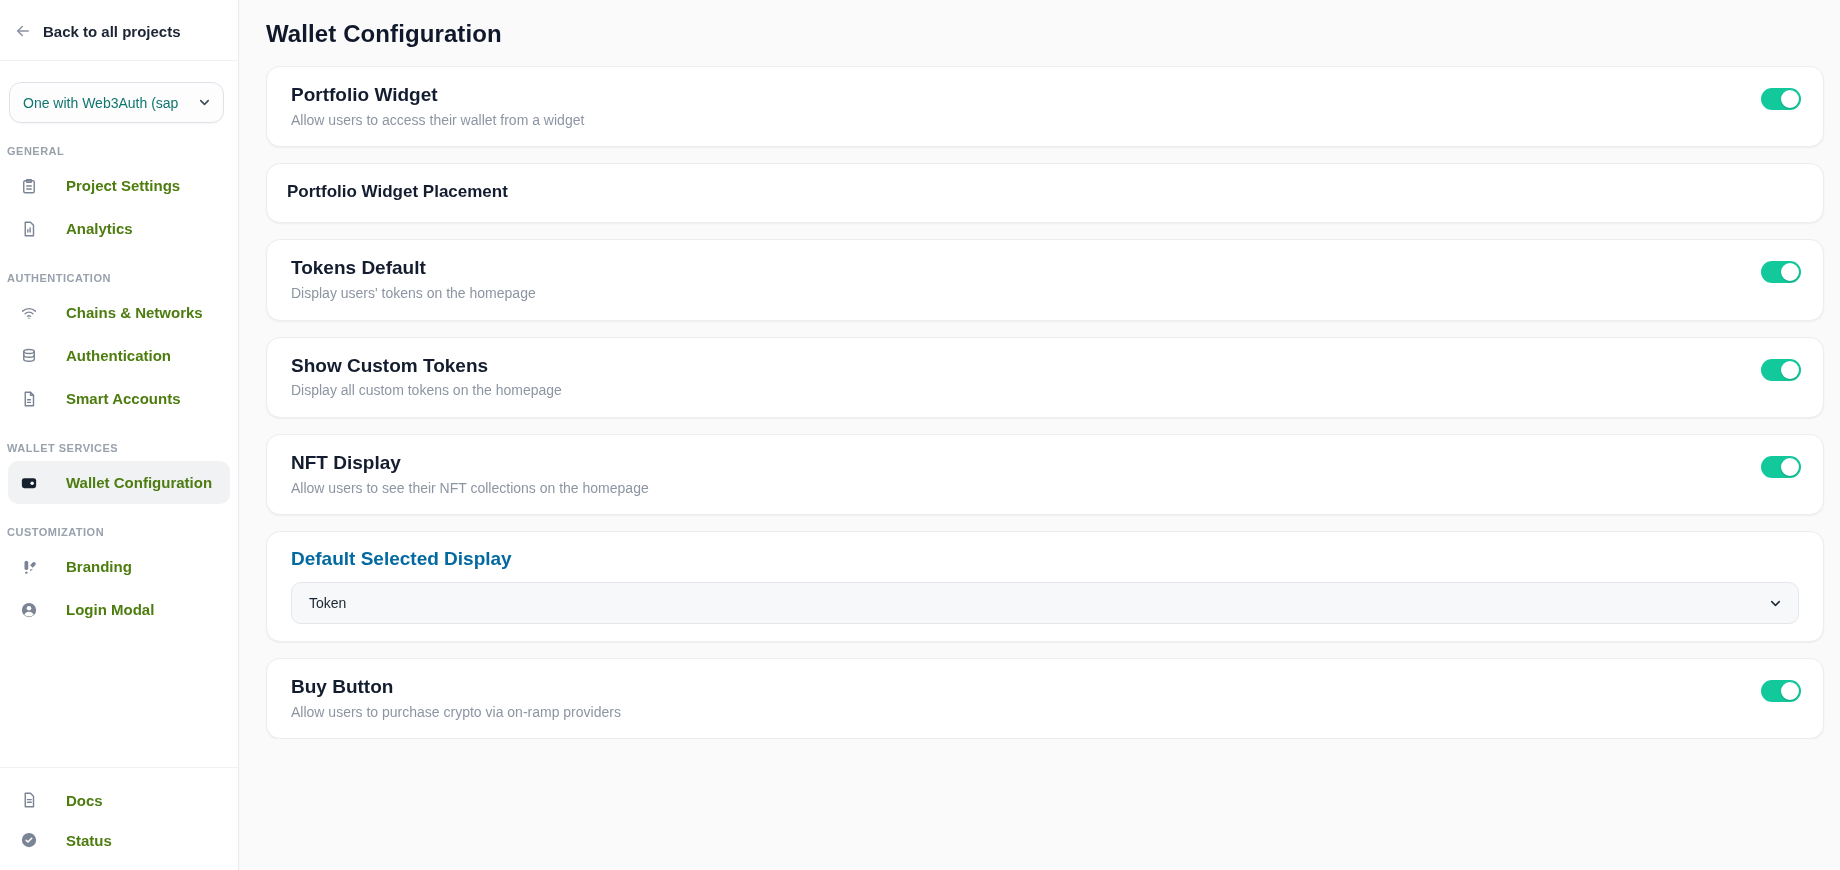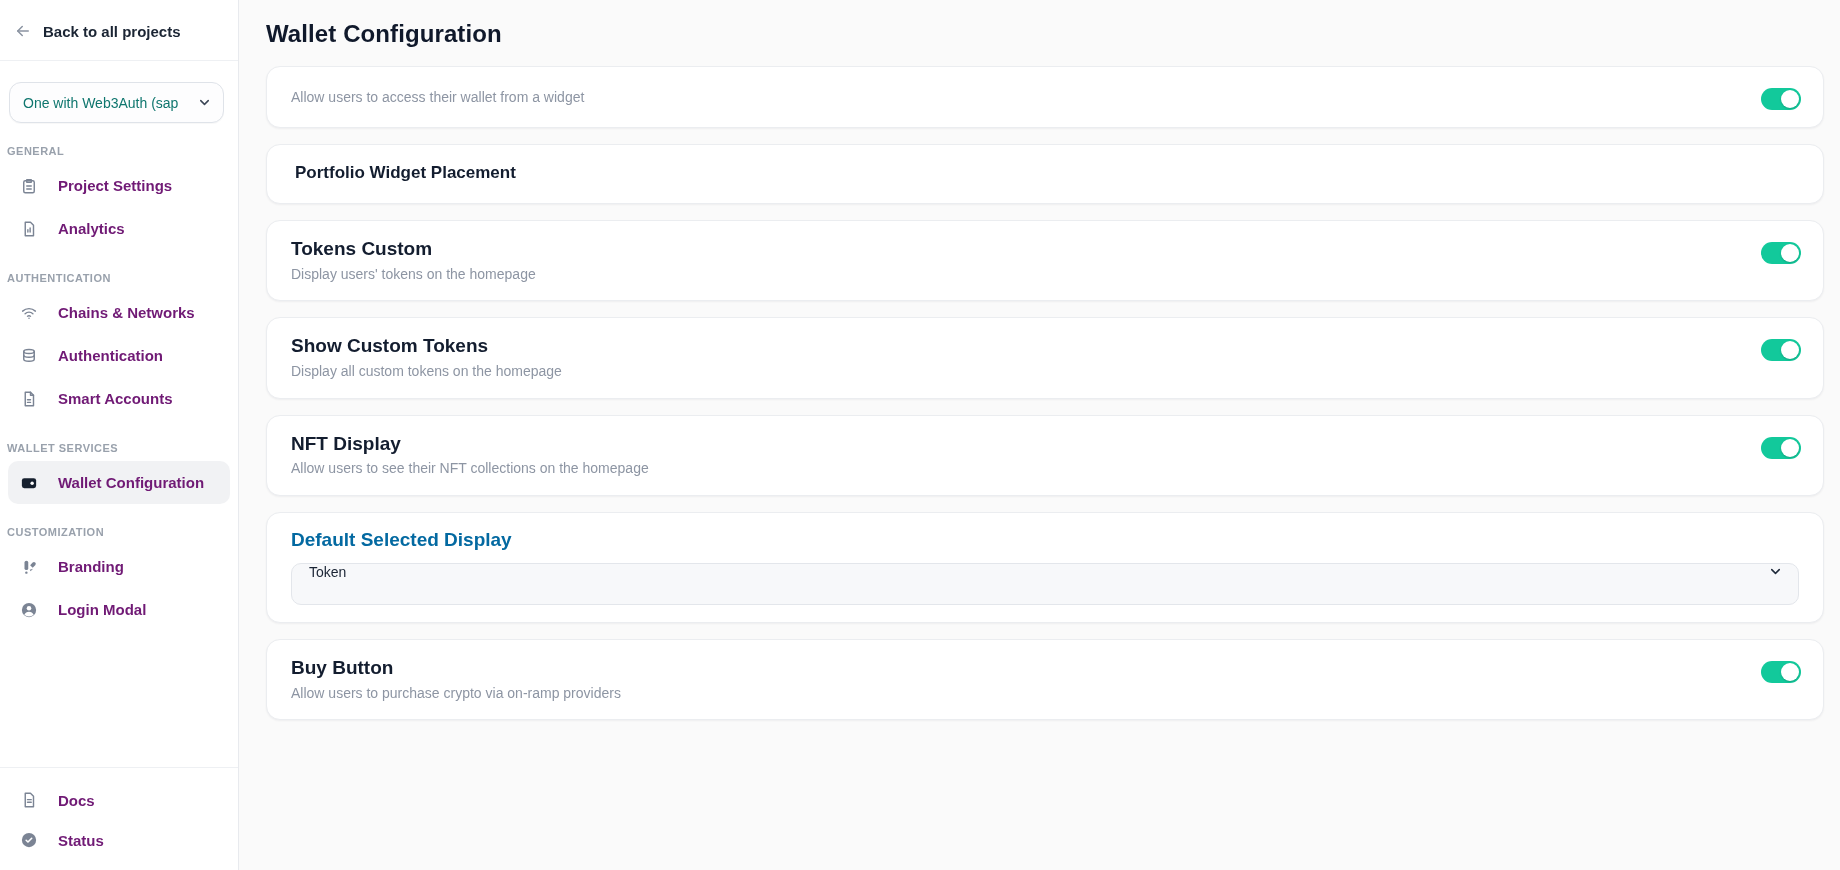--- a/index.html
+++ b/index.html
@@ -36,22 +36,22 @@
     flex:1;font-size:14px;color:#0f766e;white-space:nowrap;overflow:hidden;
   }
   .project-select .chev{color:#3c4656;display:flex;flex:none;}
   .section{margin-top:10px;}
   .section-label{
     padding:12px 16px 7px 7px;font-size:11px;font-weight:700;color:#99a1ac;
     letter-spacing:.045em;
   }
   .nav-list{padding:0 8px;}
   .nav-item{
-    display:flex;align-items:center;gap:20px;height:43px;padding:0 12px;border-radius:10px;
-    cursor:pointer;color:#701a75;font-size:15px;font-weight:600;
+    display:flex;align-items:center;gap:28px;height:43px;padding:0 12px;border-radius:10px;
+    cursor:pointer;color:#4d7c0f;font-size:15px;font-weight:600;
   }
   .nav-item .icon{color:var(--icon);display:flex;flex:none;}
   .nav-item.active{background:#f1f2f4;}
   .nav-item.active .icon{color:#16202e;}
   .sb-spacer{flex:1;}
   .sb-footer{border-top:1px solid #eef0f3;padding:12px 8px 10px;}
   .sb-footer .nav-item{height:40px;}
 
   
   .main{flex:1;padding:16px 16px 0 27px;background:#fafafa;overflow:hidden;}
@@ -66,41 +66,41 @@
   .toggle{
     width:40px;height:22px;border-radius:12px;background:var(--accent-green);
     position:relative;cursor:pointer;flex:none;margin-top:4px;
   }
   .toggle .knob{
     position:absolute;top:2px;right:2px;width:18px;height:18px;border-radius:50%;
     background:#fff;box-shadow:0 1px 2px rgba(0,0,0,.18);
   }
 
   
-  .placement-card{padding:18px 28px 20px;}
+  .placement-card{padding:18px 20px 20px;}
   .placement-title{font-size:17px;font-weight:700;color:#131d2f;}
   .tiles{display:flex;gap:24px;margin-top:17px;}
   .tile-wrap{width:66px;cursor:pointer;}
   .tile{
     width:64px;height:64px;border-radius:16px;background:#f0f2f5;position:relative;
   }
   .tile.selected{background:#fdfdff;border:2px solid var(--tile-border);}
   .dot{position:absolute;width:10px;height:10px;border-radius:50%;background:var(--accent-blue);}
   .pos-br .dot{right:10px;bottom:10px;}
   .pos-bl .dot{left:10px;bottom:10px;}
   .pos-tl .dot{left:10px;top:10px;}
   .pos-tr .dot{right:10px;top:10px;}
   .tile-label{margin-top:8px;font-size:13px;font-weight:500;color:#222c3b;line-height:1.3;}
 
   
   .select-card{padding:16px 24px 17px;}
   .select-label{font-size:19px;font-weight:700;color:#0369a1;}
   .select-box{
     margin-top:12px;height:42px;background:#f7f8fa;border:1px solid #e3e6eb;border-radius:10px;
-    display:flex;align-items:flex-start;justify-content:space-between;padding:0 15px 0 17px;cursor:pointer;
+    display:flex;align-items:center;justify-content:space-between;padding:0 15px 0 17px;cursor:pointer;
   }
   .select-value{font-size:14px;color:#1a2434;}
   .select-box .chev{color:#1f2a3a;display:flex;}
   .select-helper{margin-top:8px;font-size:12px;color:#99a1ac;}
   svg{display:block;}
 </style>
 </head>
 <body>
 
 <div class="app">
@@ -253,34 +253,35 @@
         <span>Status</span>
       </div>
     </div>
   </aside>
 
   <main class="main">
     <h1 class="page-title">Wallet Configuration</h1>
 
     <section class="card toggle-card">
       <div>
+        <div class="card-title">Portfolio Widget</div>
         <div class="card-desc">Allow users to access their wallet from a widget</div>
       </div>
       <div class="toggle">
           <div class="knob"></div>
         </div>
     </section>
 
     <section class="card placement-card">
       <div class="placement-title">Portfolio Widget Placement</div>
     </section>
 
     <section class="card toggle-card">
       <div>
-        <div class="card-title">Tokens Custom</div>
+        <div class="card-title">Tokens Default</div>
         <div class="card-desc">Display users' tokens on the homepage</div>
       </div>
       <div class="toggle">
           <div class="knob"></div>
         </div>
     </section>
 
     <section class="card toggle-card">
       <div>
         <div class="card-title">Show Custom Tokens</div>

